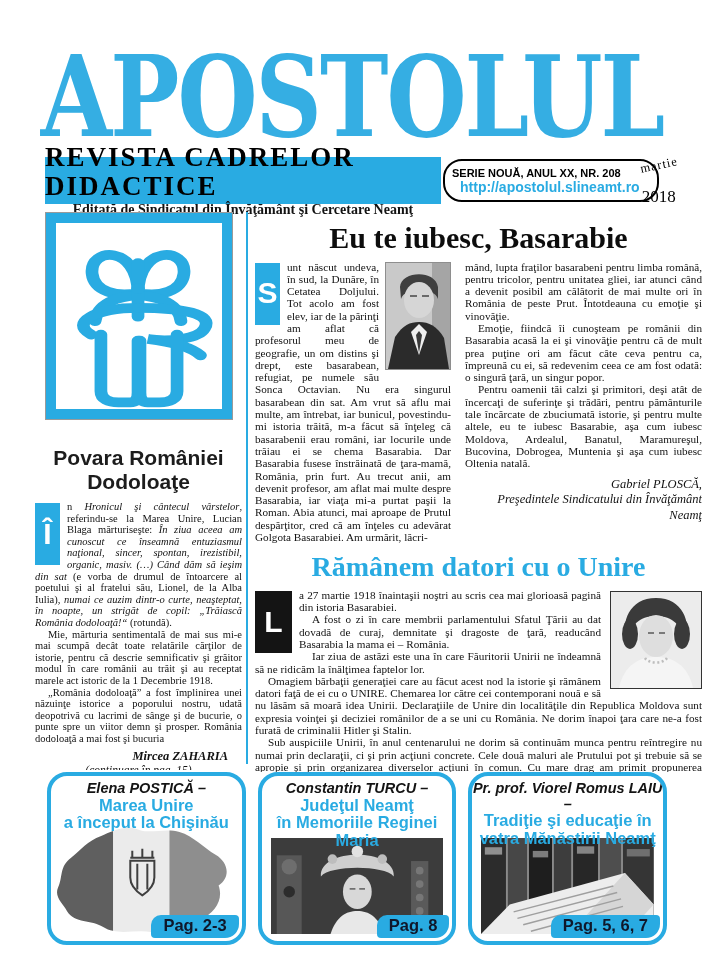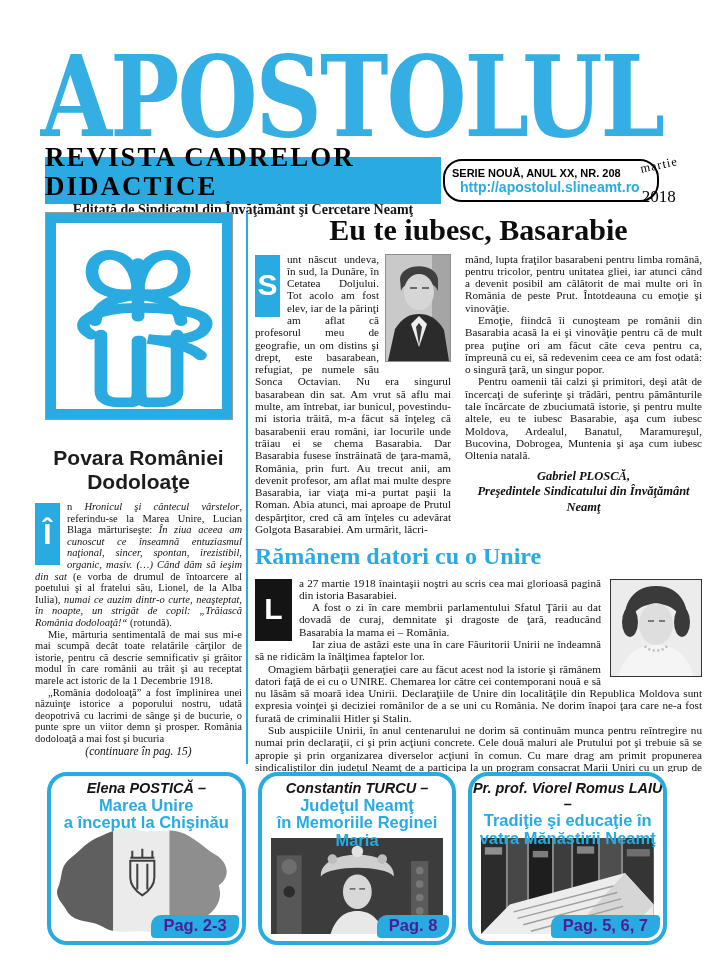--- a/index.html
+++ b/index.html
@@ -43,42 +43,42 @@
     width:25px;height:62px;font-size:30px;margin:2px 7px 2px 0;}
   .dc-cyan{background:#29abe2;}
   .dc-black{background:#141414;width:37px;}
 
   [data-paras] p{margin:0;text-indent:13px;}
   [data-paras] p:first-child{text-indent:0;}
   .it{font-style:italic;font-family:Liberation Serif, serif;}
 
   
   .main{position:absolute;left:255px;top:206px;width:447px;height:566px;overflow:hidden;}
-  .h1{margin:8px 0 7px;text-align:center;font-weight:bold;font-size:30px;line-height:1.05;color:#0d0d0d;}
-  .h2{margin:9px 0 7px;font-weight:bold;font-size:24px;line-height:1.05;color:#29abe2;}
+  .h1{margin:16px 0 7px;text-align:center;font-weight:bold;font-size:30px;line-height:1.05;color:#0d0d0d;}
+  .h2{margin:9px 0 7px;text-align:center;font-weight:bold;font-size:28px;line-height:1.05;color:#29abe2;}
   .a1-cols{display:flex;gap:14px;}
   .a1-left{width:196px;font-size:11.2px;line-height:12.3px;text-align:justify;}
   .a1-right{flex:1;font-size:11.2px;line-height:12.3px;text-align:justify;}
   .photo-man{float:right;width:64px;height:106px;margin:1px 0 3px 6px;border:1px solid #8e8e8e;}
   .photo-man svg{display:block;width:100%;height:100%;}
   .photo-woman{float:right;width:90px;height:96px;margin:2px 0 5px 9px;border:1px solid #333;background:#fff;}
   .photo-woman svg{display:block;width:100%;height:100%;}
-  .sign{margin-top:7px;font-weight:bold;font-style:italic;font-size:12.5px;line-height:1.25;text-align:center;}
+  .sign{margin-top:7px;font-weight:normal;font-style:italic;font-size:12.5px;line-height:1.25;text-align:right;}
   .a2-body{font-size:11.2px;line-height:12.3px;text-align:justify;}
 
   
   .teasers{position:absolute;left:47px;top:772px;width:620px;height:173px;display:flex;gap:12px;background:#fff;}
   .teaser{position:relative;flex:1;border:4px solid #29abe2;border-radius:20px;background:#fff;overflow:hidden;}
   .t-head{position:relative;z-index:2;text-align:center;margin-top:5px;line-height:1.08;}
   .t-name{font-family:"Liberation Sans",sans-serif;font-style:italic;font-weight:bold;font-size:14.5px;color:#141414;}
   .t-title{font-family:"Liberation Sans",sans-serif;font-weight:bold;font-size:16.5px;color:#29abe2;line-height:1.08;}
   .t-img{position:absolute;left:9px;right:9px;top:62px;bottom:7px;z-index:1;}
   .t-img-full{position:absolute;left:0;right:0;top:46px;bottom:0;z-index:1;}
   .t-img svg,.t-img-full svg{display:block;width:100%;height:100%;}
-  .badge{position:absolute;z-index:3;right:3px;bottom:3px;background:#29abe2;color:#4c1d95;
+  .badge{position:absolute;z-index:3;right:3px;bottom:3px;background:#29abe2;color:#0f172a;
     font-family:"Liberation Sans",sans-serif;font-weight:bold;font-size:16.5px;
     padding:1px 12px 3px;border-radius:10px 4px 14px 4px;}
 </style>
 </head>
 <body>
 
 <div class="page">
 
   <div class="masthead-title">APOSTOLUL</div>
 
@@ -123,20 +123,21 @@
       <div>Dodoloaţe</div>
     </div>
     <div class="sb-body">
       <span class="dc dc-cyan">Î</span>
       <div data-paras="sidebar_article.paragraphs">
           <p><span>n </span><span class="it">Hronicul şi cântecul vârstelor</span><span>, referindu-se la Marea Unire, Lucian Blaga mărturiseşte: </span><span class="it">În ziua aceea am cunoscut ce înseamnă entuziasmul naţional, sincer, spontan, irezistibil, organic, masiv. (…) Când dăm să ieşim din sat </span><span>(e vorba de drumul de întoarcere al poetului şi al fratelui său, Lionel, de la Alba Iulia), </span><span class="it">numai ce auzim dintr-o curte, neaşteptat, în noapte, un strigăt de copil: „Trăiască România dodoloaţă!“ </span><span>(rotundă).</span></p>
           <p><span>Mie, mărturia sentimentală de mai sus mi-e mai scumpă decât toate relatările cărţilor de istorie, pentru că descrie semnificativ şi grăitor modul în care românii au trăit şi au receptat marele act istoric de la 1 Decembrie 1918.</span></p>
           <p><span>„România dodoloaţă” a fost împlinirea unei năzuinţe istorice a poporului nostru, udată deopotrivă cu lacrimi de sânge şi de bucurie, o punte spre un viitor demn şi prosper. România dodoloaţă a mai fost şi bucuria</span></p>
         </div>
     </div>
+    <div class="sb-sign">Mircea ZAHARIA</div>
     <div class="sb-cont">(continuare în pag. 15)</div>
   </div>
 
   <div class="main">
     <div class="h1">Eu te iubesc, Basarabie</div>
 
     <div class="a1-cols">
       <div class="a1-left">
         <span class="dc dc-cyan">S</span>
         <span class="photo-man">

